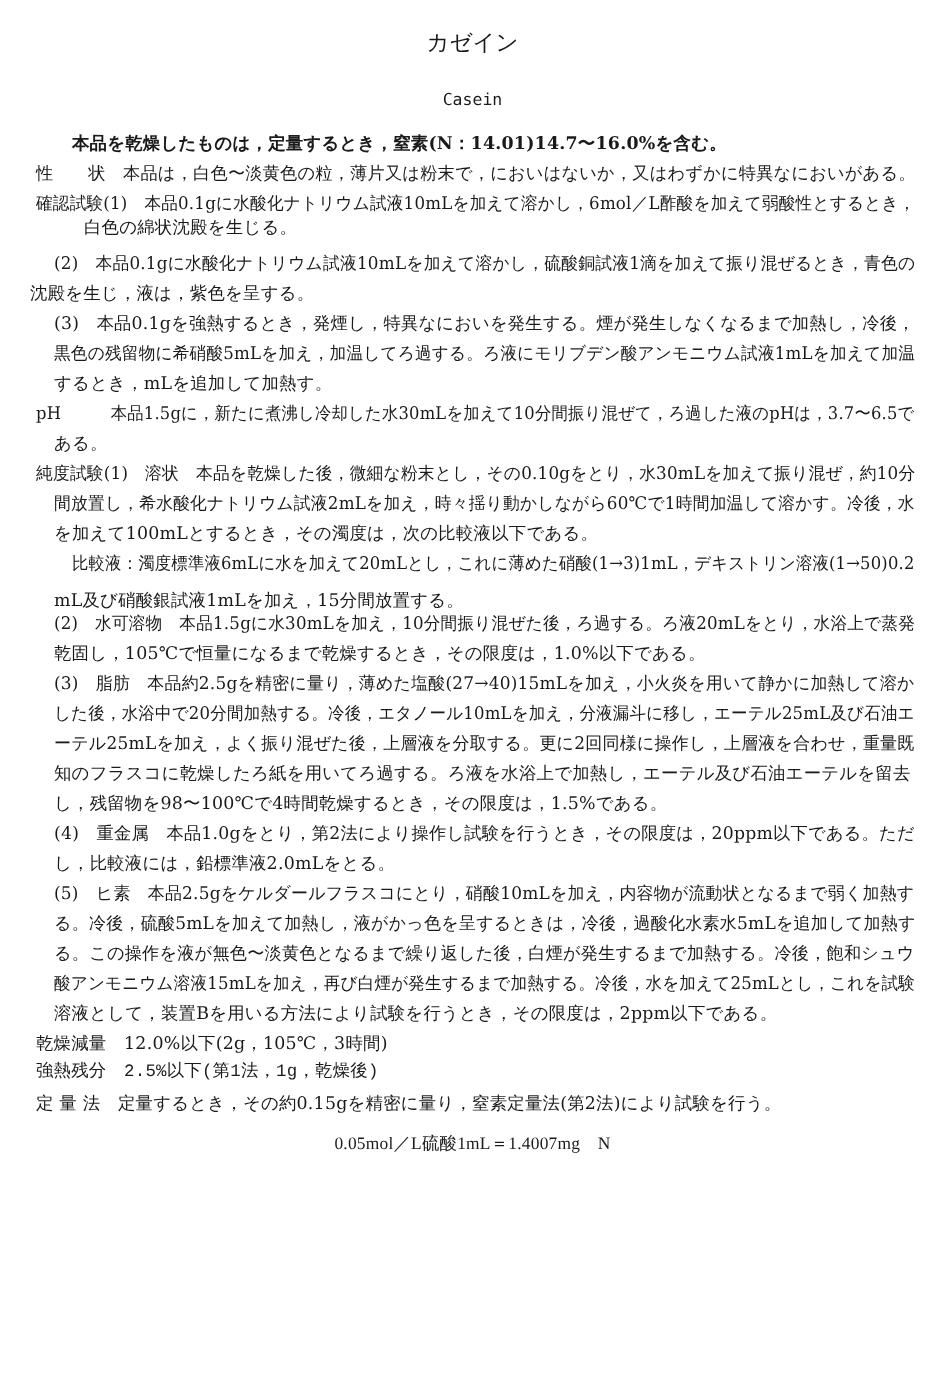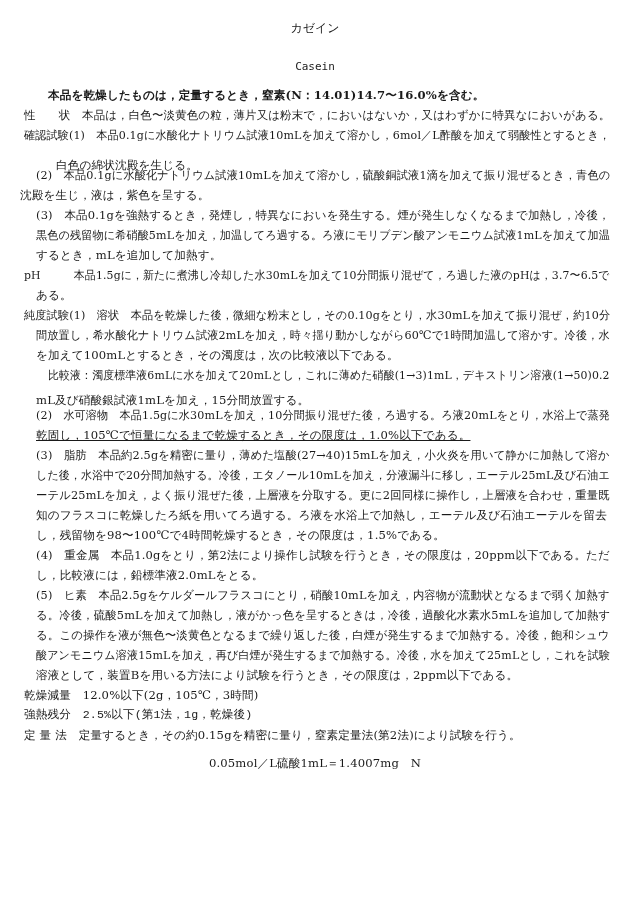--- a/index.html
+++ b/index.html
@@ -3,56 +3,56 @@
 <meta charset="utf-8">
 <style>
   html, body { margin: 0; padding: 0; background: #ffffff; }
   body {
     width: 630px; height: 916px; position: relative; overflow: hidden;
     font-family: "DejaVu Serif", "Liberation Serif", serif;
     color: #1a1a1a;
   }
   .title {
     position: absolute; left: 0; width: 630px; text-align: center;
-    font-size: 12px; line-height: 16px;
+    font-size: 15px; line-height: 16px;
   }
   .title-jp { top: 20px; }
   .title-en { top: 59px; font-family: "DejaVu Sans Mono", "Liberation Mono", monospace; font-size: 11px; }
   .line {
     position: absolute; left: 0; width: 630px; white-space: nowrap;
     font-size: 11.6px; line-height: 16px; letter-spacing: 0.15px;
   }
-  .center { text-align: center; }
+  .center { text-align: center; font-family: Liberation Serif, serif; }
 </style>
 </head>
 <body>
 
 <div>
   <div class="title title-jp">カゼイン</div>
   <div class="title title-en">Casein</div>
 
   <div id="lines">
       <div class="line" style="left: 48px; top: 87px; width: auto; font-weight: bold;">本品を乾燥したものは，定量するとき，窒素(N：14.01)14.7〜16.0%を含む。</div>
       <div class="line" style="left: 24px; top: 107px; width: auto; transform-origin: left top; transform: scaleX(0.9882);">性　　状　本品は，白色〜淡黄色の粒，薄片又は粉末で，においはないか，又はわずかに特異なにおいがある。</div>
       <div class="line" style="left: 24px; top: 127px; width: auto; transform-origin: left top; transform: scaleX(0.956);">確認試験(1)　本品0.1gに水酸化ナトリウム試液10mLを加えて溶かし，6mol／L酢酸を加えて弱酸性とするとき，</div>
-      <div class="line" style="left: 36px; top: 157px; width: auto; padding-left: 20px;">白色の綿状沈殿を生じる。</div>
+      <div class="line" style="left: 36px; top: 143px; width: auto; padding-left: 20px;">白色の綿状沈殿を生じる。</div>
       <div class="line" style="left: 36px; top: 167px; width: auto; transform-origin: left top; transform: scaleX(0.9647);">(2)　本品0.1gに水酸化ナトリウム試液10mLを加えて溶かし，硫酸銅試液1滴を加えて振り混ぜるとき，青色の</div>
       <div class="line" style="left: 20px; top: 187px; width: auto;">沈殿を生じ，液は，紫色を呈する。</div>
       <div class="line" style="left: 36px; top: 207px; width: auto; transform-origin: left top; transform: scaleX(0.9931);">(3)　本品0.1gを強熱するとき，発煙し，特異なにおいを発生する。煙が発生しなくなるまで加熱し，冷後，</div>
       <div class="line" style="left: 36px; top: 227px; width: auto; transform-origin: left top; transform: scaleX(0.9567);">黒色の残留物に希硝酸5mLを加え，加温してろ過する。ろ液にモリブデン酸アンモニウム試液1mLを加えて加温</div>
       <div class="line" style="left: 36px; top: 247px; width: auto;">するとき，mLを追加して加熱す。</div>
       <div class="line" style="left: 24px; top: 267px; width: auto; transform-origin: left top; transform: scaleX(0.9391);">pH　　　本品1.5gに，新たに煮沸し冷却した水30mLを加えて10分間振り混ぜて，ろ過した液のpHは，3.7〜6.5で</div>
       <div class="line" style="left: 36px; top: 287px; width: auto; text-align: right;">ある。</div>
       <div class="line" style="left: 24px; top: 307px; width: auto; transform-origin: left top; transform: scaleX(0.9622);">純度試験(1)　溶状　本品を乾燥した後，微細な粉末とし，その0.10gをとり，水30mLを加えて振り混ぜ，約10分</div>
       <div class="line" style="left: 36px; top: 327px; width: auto; transform-origin: left top; transform: scaleX(0.9631);">間放置し，希水酸化ナトリウム試液2mLを加え，時々揺り動かしながら60℃で1時間加温して溶かす。冷後，水</div>
       <div class="line" style="left: 36px; top: 347px; width: auto;">を加えて100mLとするとき，その濁度は，次の比較液以下である。</div>
       <div class="line" style="left: 48px; top: 367px; width: auto; transform-origin: left top; transform: scaleX(0.9398);">比較液：濁度標準液6mLに水を加えて20mLとし，これに薄めた硝酸(1→3)1mL，デキストリン溶液(1→50)0.2</div>
       <div class="line" style="left: 36px; top: 392px; width: auto;">mL及び硝酸銀試液1mLを加え，15分間放置する。</div>
       <div class="line" style="left: 36px; top: 407px; width: auto; transform-origin: left top; transform: scaleX(0.9567);">(2)　水可溶物　本品1.5gに水30mLを加え，10分間振り混ぜた後，ろ過する。ろ液20mLをとり，水浴上で蒸発</div>
-      <div class="line" style="left: 36px; top: 427px; width: auto; text-decoration: underline;">乾固し，105℃で恒量になるまで乾燥するとき，その限度は，1.0%以下である。</div>
+      <div class="line" style="left: 36px; top: 427px; width: auto;">乾固し，105℃で恒量になるまで乾燥するとき，その限度は，1.0%以下である。</div>
       <div class="line" style="left: 36px; top: 447px; width: auto; transform-origin: left top; transform: scaleX(0.9745);">(3)　脂肪　本品約2.5gを精密に量り，薄めた塩酸(27→40)15mLを加え，小火炎を用いて静かに加熱して溶か</div>
       <div class="line" style="left: 36px; top: 467px; width: auto; transform-origin: left top; transform: scaleX(0.9488);">した後，水浴中で20分間加熱する。冷後，エタノール10mLを加え，分液漏斗に移し，エーテル25mL及び石油エ</div>
       <div class="line" style="left: 36px; top: 487px; width: auto; transform-origin: left top; transform: scaleX(0.9779);">ーテル25mLを加え，よく振り混ぜた後，上層液を分取する。更に2回同様に操作し，上層液を合わせ，重量既</div>
       <div class="line" style="left: 36px; top: 507px; width: auto;">知のフラスコに乾燥したろ紙を用いてろ過する。ろ液を水浴上で加熱し，エーテル及び石油エーテルを留去</div>
       <div class="line" style="left: 36px; top: 527px; width: auto;">し，残留物を98〜100℃で4時間乾燥するとき，その限度は，1.5%である。</div>
       <div class="line" style="left: 36px; top: 547px; width: auto; transform-origin: left top; transform: scaleX(0.9914);">(4)　重金属　本品1.0gをとり，第2法により操作し試験を行うとき，その限度は，20ppm以下である。ただ</div>
       <div class="line" style="left: 36px; top: 567px; width: auto;">し，比較液には，鉛標準液2.0mLをとる。</div>
       <div class="line" style="left: 36px; top: 587px; width: auto; transform-origin: left top; transform: scaleX(0.9745);">(5)　ヒ素　本品2.5gをケルダールフラスコにとり，硝酸10mLを加え，内容物が流動状となるまで弱く加熱す</div>
       <div class="line" style="left: 36px; top: 607px; width: auto; transform-origin: left top; transform: scaleX(0.9795);">る。冷後，硫酸5mLを加えて加熱し，液がかっ色を呈するときは，冷後，過酸化水素水5mLを追加して加熱す</div>
       <div class="line" style="left: 36px; top: 627px; width: auto; transform-origin: left top; transform: scaleX(0.9863);">る。この操作を液が無色〜淡黄色となるまで繰り返した後，白煙が発生するまで加熱する。冷後，飽和シュウ</div>

